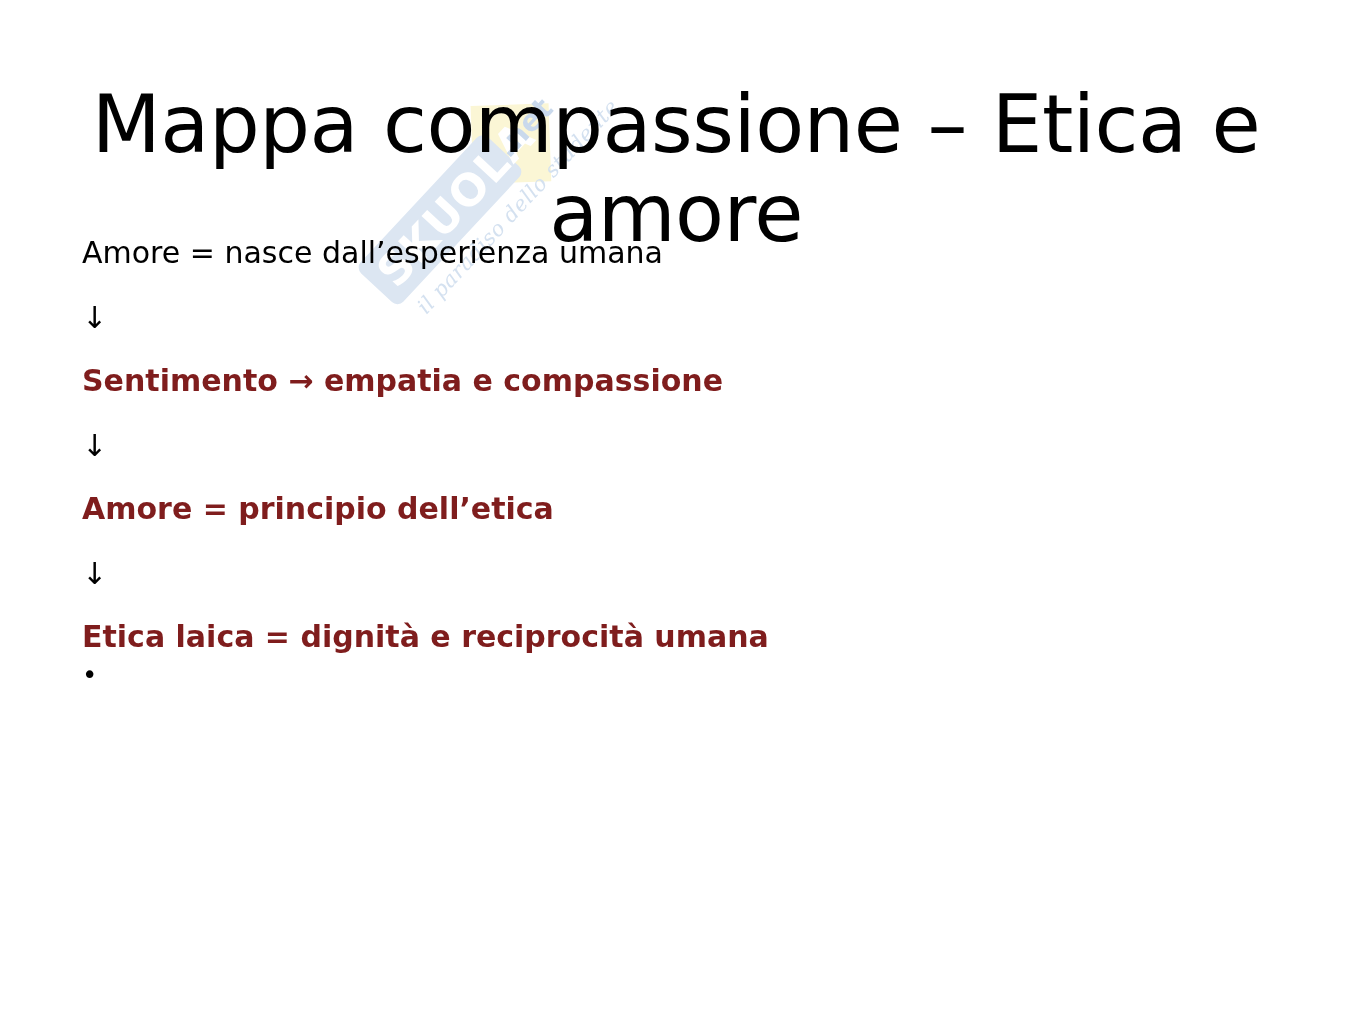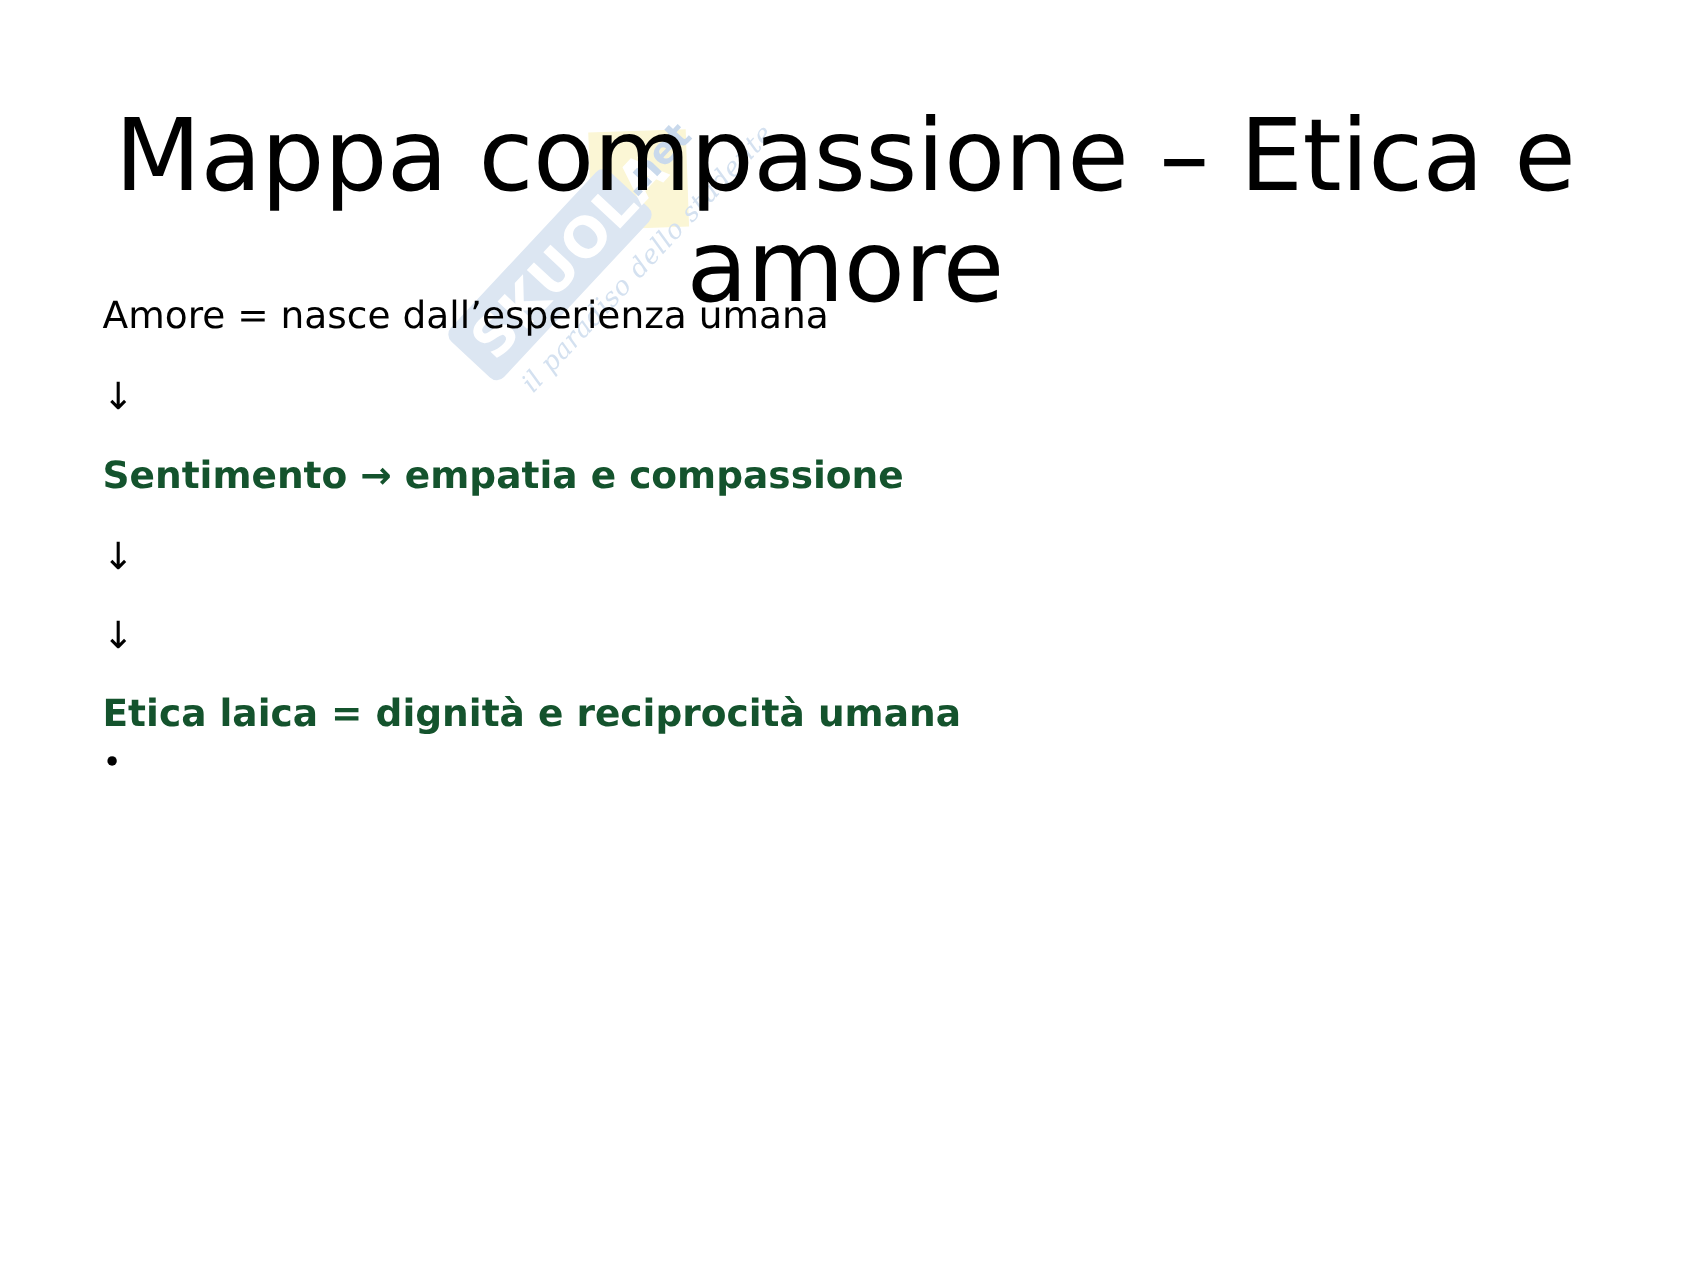--- a/index.html
+++ b/index.html
@@ -70,21 +70,21 @@
     white-space: pre;
     color: #000000;
     font-weight: 400;
   }
   .line.arrow {
     font-size: 30px;
     height: 30px;
     margin-bottom: 33px;
   }
   .line.accent {
-    color: #14532d;
+    color: #7f1d1d;
     font-weight: bold;
     font-size: 30px;
     height: 32px;
     margin-bottom: 33px;
   }
   .line.last-accent {
     margin-bottom: 8px;
   }
   .bullet-row {
     display: flex;
@@ -134,20 +134,21 @@
   <div class="body-block">
 
     <div class="line">Amore = nasce dall’esperienza umana</div>
 
     <div class="line arrow">↓</div>
 
     <div class="line accent">Sentimento → empatia e compassione</div>
 
     <div class="line arrow">↓</div>
 
+    <div class="line accent">Amore = principio dell’etica</div>
 
     <div class="line arrow">↓</div>
 
     <div class="line accent last-accent">Etica laica = dignità e reciprocità umana</div>
 
     <div class="bullet-row">
       <span class="bullet-dot">•</span>
       <span class="bullet-text"></span>
     </div>
 

